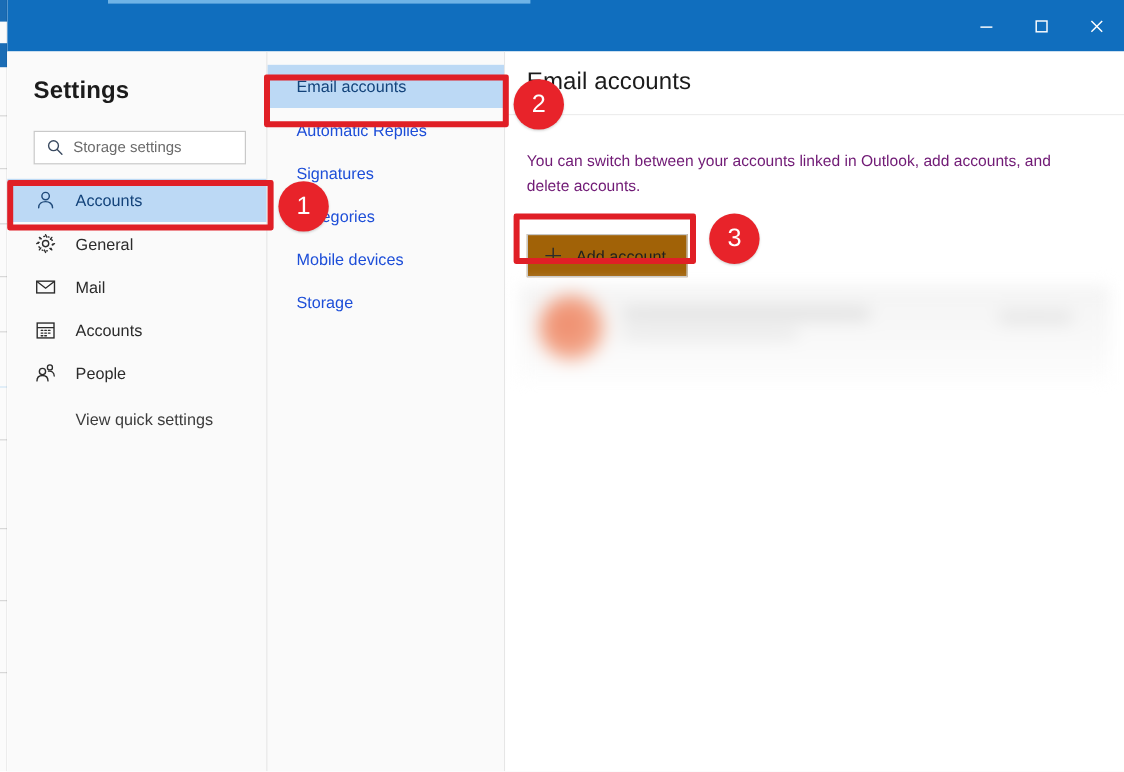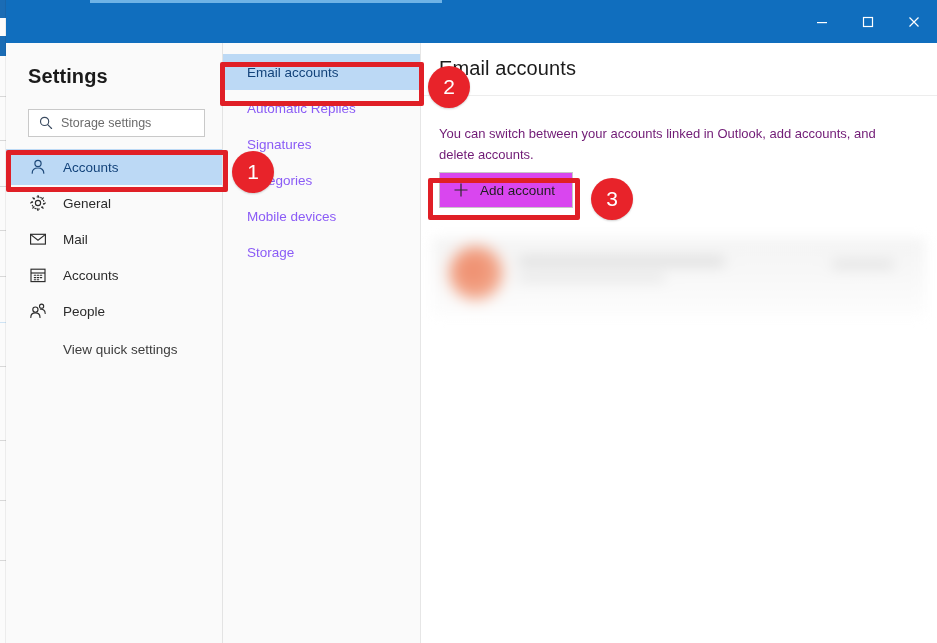--- a/index.html
+++ b/index.html
@@ -145,21 +145,21 @@
   }
   .midlist { position: absolute; left: 0; top: 11px; width: 197px; }
   .miditem {
     height: 36px;
     display: flex;
     align-items: center;
     padding-left: 24px;
     box-sizing: border-box;
     cursor: default;
   }
-  .miditem .mlabel { font-size: 13.5px; color: #8b5cf6; }
+  .miditem .mlabel { font-size: 13.5px; color: #1d4ed8; }
   .miditem.active { background: #bcd9f5; }
   .miditem.active .mlabel { color: #13437a; }
 
   
   .rightpane {
     position: absolute;
     left: 415px; top: 0;
     width: 516px; height: 600px;
     background: #ffffff;
   }
@@ -179,24 +179,24 @@
   .pane-desc {
     position: absolute;
     left: 18px; top: 80px;
     width: 475px;
     font-size: 13px;
     line-height: 21px;
     color: #701a75;
   }
   .add-btn {
     position: absolute;
-    left: 18px; top: 129px;
+    left: 18px; top: 152px;
     min-width: 134px;
     height: 36px;
-    background: #d946ef;
+    background: #a16207;
     border: 1px solid #c7c7c7;
     box-sizing: border-box;
     display: flex;
     align-items: center;
     padding: 0 16px 0 13px;
     cursor: default;
   }
   .add-btn .plus { width: 16px; height: 16px; flex: 0 0 16px; margin-right: 11px; }
   .add-btn .albl { font-size: 13.5px; color: #1f1f1f; }
 

